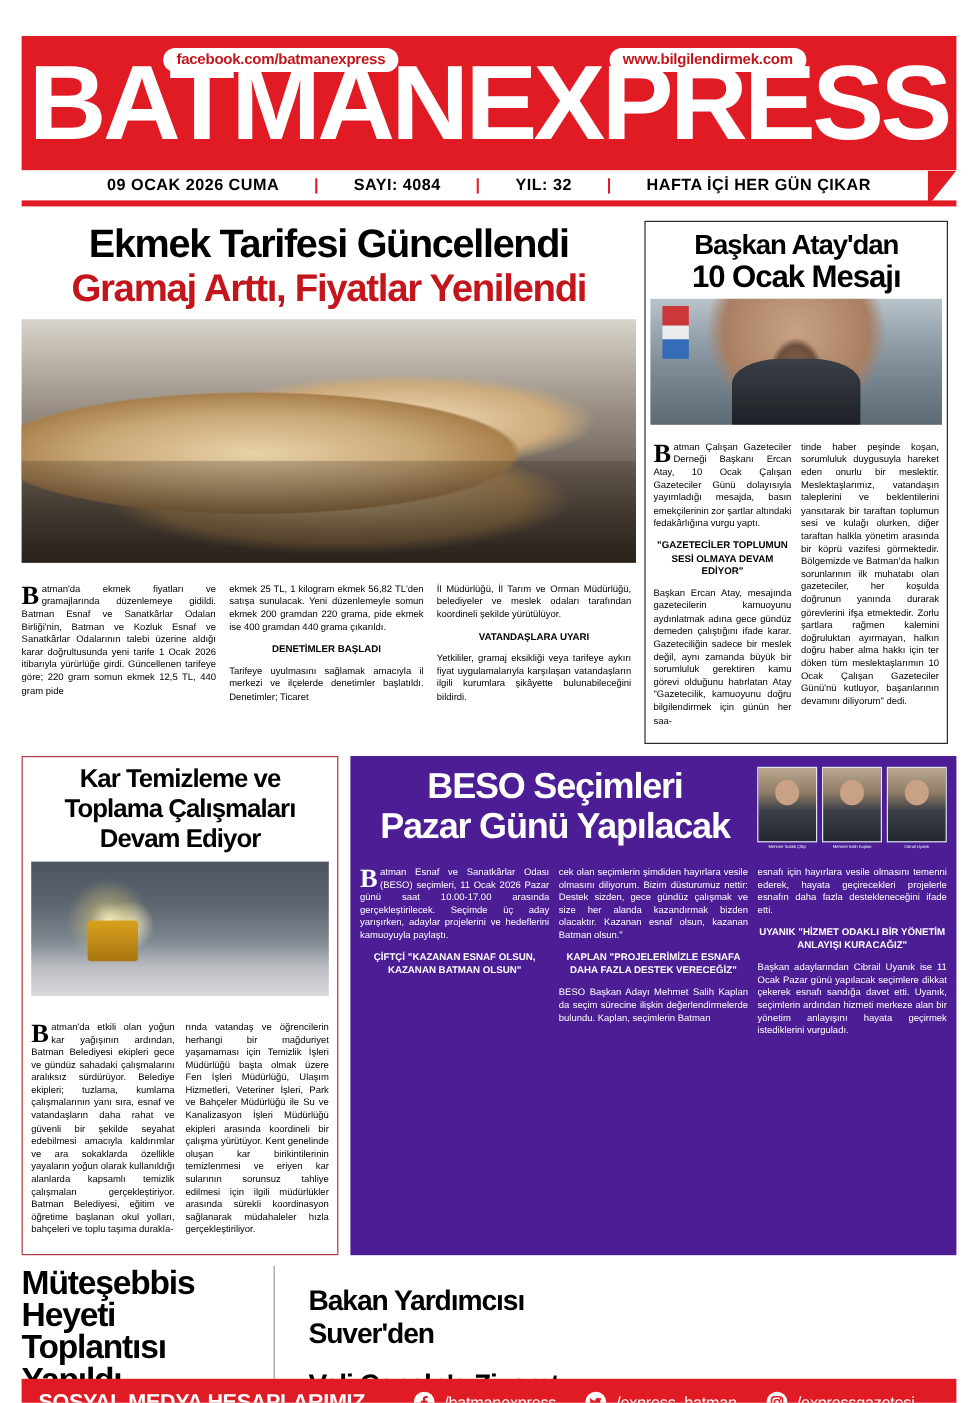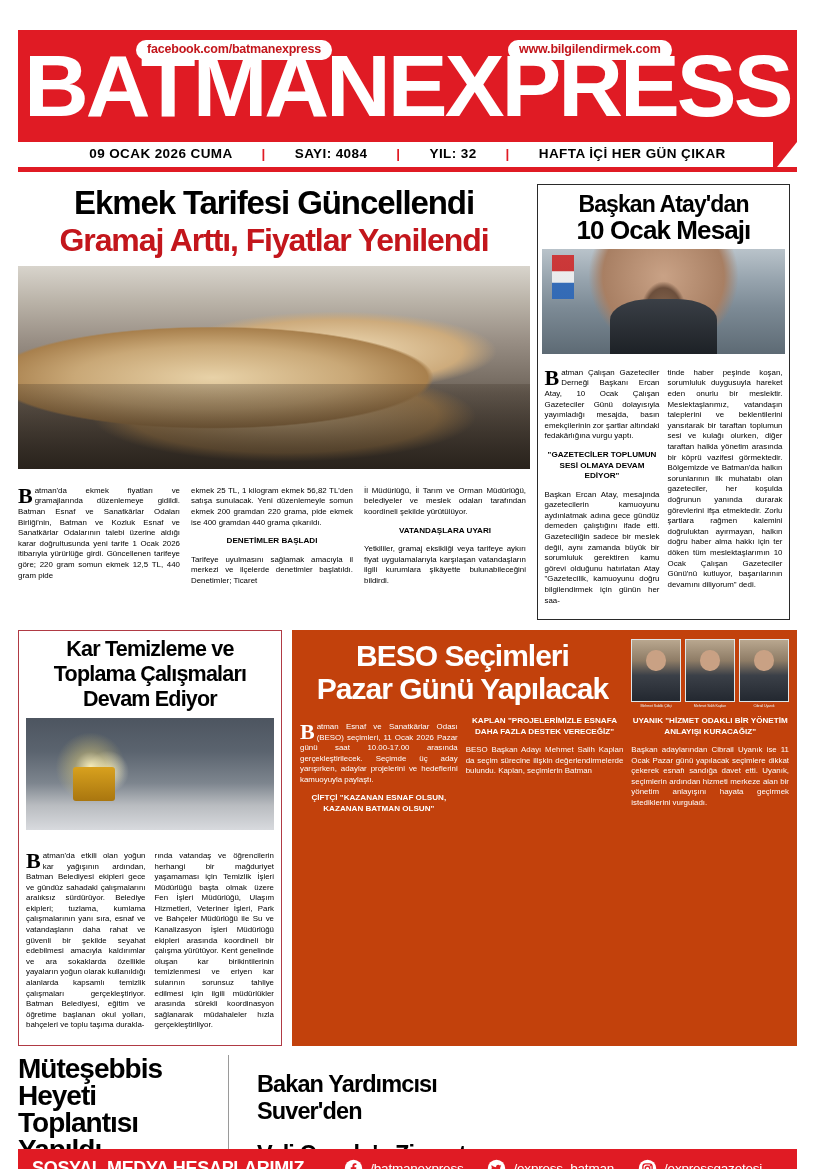--- a/index.html
+++ b/index.html
@@ -144,21 +144,21 @@
     position:relative; overflow:hidden;
   }
   .kar-photo .truck{
     position:absolute; left:19%; top:44%; width:17%; height:30%;
     background:linear-gradient(180deg,#d8a11e,#a9760f); border-radius:3px;
   }
   .kar-body { display:flex; gap:9px; margin-top:13px; }
   .kar-body .col { width:120px; }
 
   
-  .beso { width:505px; background:#c2410c; color:#fff; padding:7px 8px 7px; }
+  .beso { width:505px; background:#4c1d95; color:#fff; padding:7px 8px 7px; }
   .beso-head { display:flex; align-items:flex-start; gap:6px; }
   .beso-titles { flex:1; padding-top:2px; }
   .beso h3 {
     margin:0; text-align:center; font-size:30px; line-height:33px;
     font-weight:bold; letter-spacing:-1px; color:#fff;
   }
   .beso h4 {
     margin:0; text-align:center; font-size:30px; line-height:34px;
     font-weight:bold; letter-spacing:-1px; color:#fff;
   }
@@ -277,21 +277,21 @@
       <h3>Başkan Atay'dan</h3>
       <h4>10 Ocak Mesajı</h4>
       <div class="atay-photo">
         <div class="flag"></div>
         <div class="suit"></div>
       </div>
       <div class="atay-body">
         <div class="col">
           <p class="txt dropcap">Batman Çalışan Gazeteciler Derneği Başkanı Ercan Atay, 10 Ocak Çalışan Gazeteciler Günü dolayısıyla yayımladığı mesajda, basın emekçilerinin zor şartlar altındaki fedakârlığına vurgu yaptı.</p>
           <p class="sub">"GAZETECİLER TOPLUMUN SESİ OLMAYA DEVAM EDİYOR"</p>
-          <p class="txt">Başkan Ercan Atay, mesajında gazetecilerin kamuoyunu aydınlatmak adına gece gündüz demeden çalıştığını ifade etti. Gazeteciliğin sadece bir meslek değil, aynı zamanda büyük bir sorumluluk gerektiren kamu görevi olduğunu hatırlatan Atay "Gazetecilik, kamuoyunu doğru bilgilendirmek için günün her saa-</p>
+          <p class="txt">Başkan Ercan Atay, mesajında gazetecilerin kamuoyunu aydınlatmak adına gece gündüz demeden çalıştığını ifade karar. Gazeteciliğin sadece bir meslek değil, aynı zamanda büyük bir sorumluluk gerektiren kamu görevi olduğunu hatırlatan Atay "Gazetecilik, kamuoyunu doğru bilgilendirmek için günün her saa-</p>
         </div>
         <div class="col">
           <p class="txt">tinde haber peşinde koşan, sorumluluk duygusuyla hareket eden onurlu bir meslektir. Meslektaşlarımız, vatandaşın taleplerini ve beklentilerini yansıtarak bir taraftan toplumun sesi ve kulağı olurken, diğer taraftan halkla yönetim arasında bir köprü vazifesi görmektedir. Bölgemizde ve Batman'da halkın sorunlarının ilk muhatabı olan gazeteciler, her koşulda doğrunun yanında durarak görevlerini ifşa etmektedir. Zorlu şartlara rağmen kalemini doğruluktan ayırmayan, halkın doğru haber alma hakkı için ter döken tüm meslektaşlarımın 10 Ocak Çalışan Gazeteciler Günü'nü kutluyor, başarılarının devamını diliyorum" dedi.</p>
         </div>
       </div>
     </div>
 
   </div>
 
   <div class="mid-zone">
@@ -331,24 +331,26 @@
             <div class="cap">Cibrail Uyanık</div>
           </div>
         </div>
       </div>
       <div class="beso-body">
         <div class="col">
           <p class="txt dropcap">Batman Esnaf ve Sanatkârlar Odası (BESO) seçimleri, 11 Ocak 2026 Pazar günü saat 10.00-17.00 arasında gerçekleştirilecek. Seçimde üç aday yarışırken, adaylar projelerini ve hedeflerini kamuoyuyla paylaştı.</p>
           <p class="sub">ÇİFTÇİ "KAZANAN ESNAF OLSUN, KAZANAN BATMAN OLSUN"</p>
         </div>
         <div class="col">
+          <p class="txt">cek olan seçimlerin şimdiden hayırlara vesile olmasını diliyorum. Bizim düsturumuz nettir: Destek sizden, gece gündüz çalışmak ve size her alanda kazandırmak bizden olacaktır. Kazanan esnaf olsun, kazanan Batman olsun."</p>
           <p class="sub">KAPLAN "PROJELERİMİZLE ESNAFA DAHA FAZLA DESTEK VERECEĞİZ"</p>
           <p class="txt">BESO Başkan Adayı Mehmet Salih Kaplan da seçim sürecine ilişkin değerlendirmelerde bulundu. Kaplan, seçimlerin Batman</p>
         </div>
         <div class="col">
+          <p class="txt">esnafı için hayırlara vesile olmasını temenni ederek, hayata geçirecekleri projelerle esnafın daha fazla destekleneceğini ifade etti.</p>
           <p class="sub">UYANIK "HİZMET ODAKLI BİR YÖNETİM ANLAYIŞI KURACAĞIZ"</p>
           <p class="txt">Başkan adaylarından Cibrail Uyanık ise 11 Ocak Pazar günü yapılacak seçimlere dikkat çekerek esnafı sandığa davet etti. Uyanık, seçimlerin ardından hizmeti merkeze alan bir yönetim anlayışını hayata geçirmek istediklerini vurguladı.</p>
         </div>
       </div>
     </div>
 
   </div>
 
   <div class="bot-zone">
 

